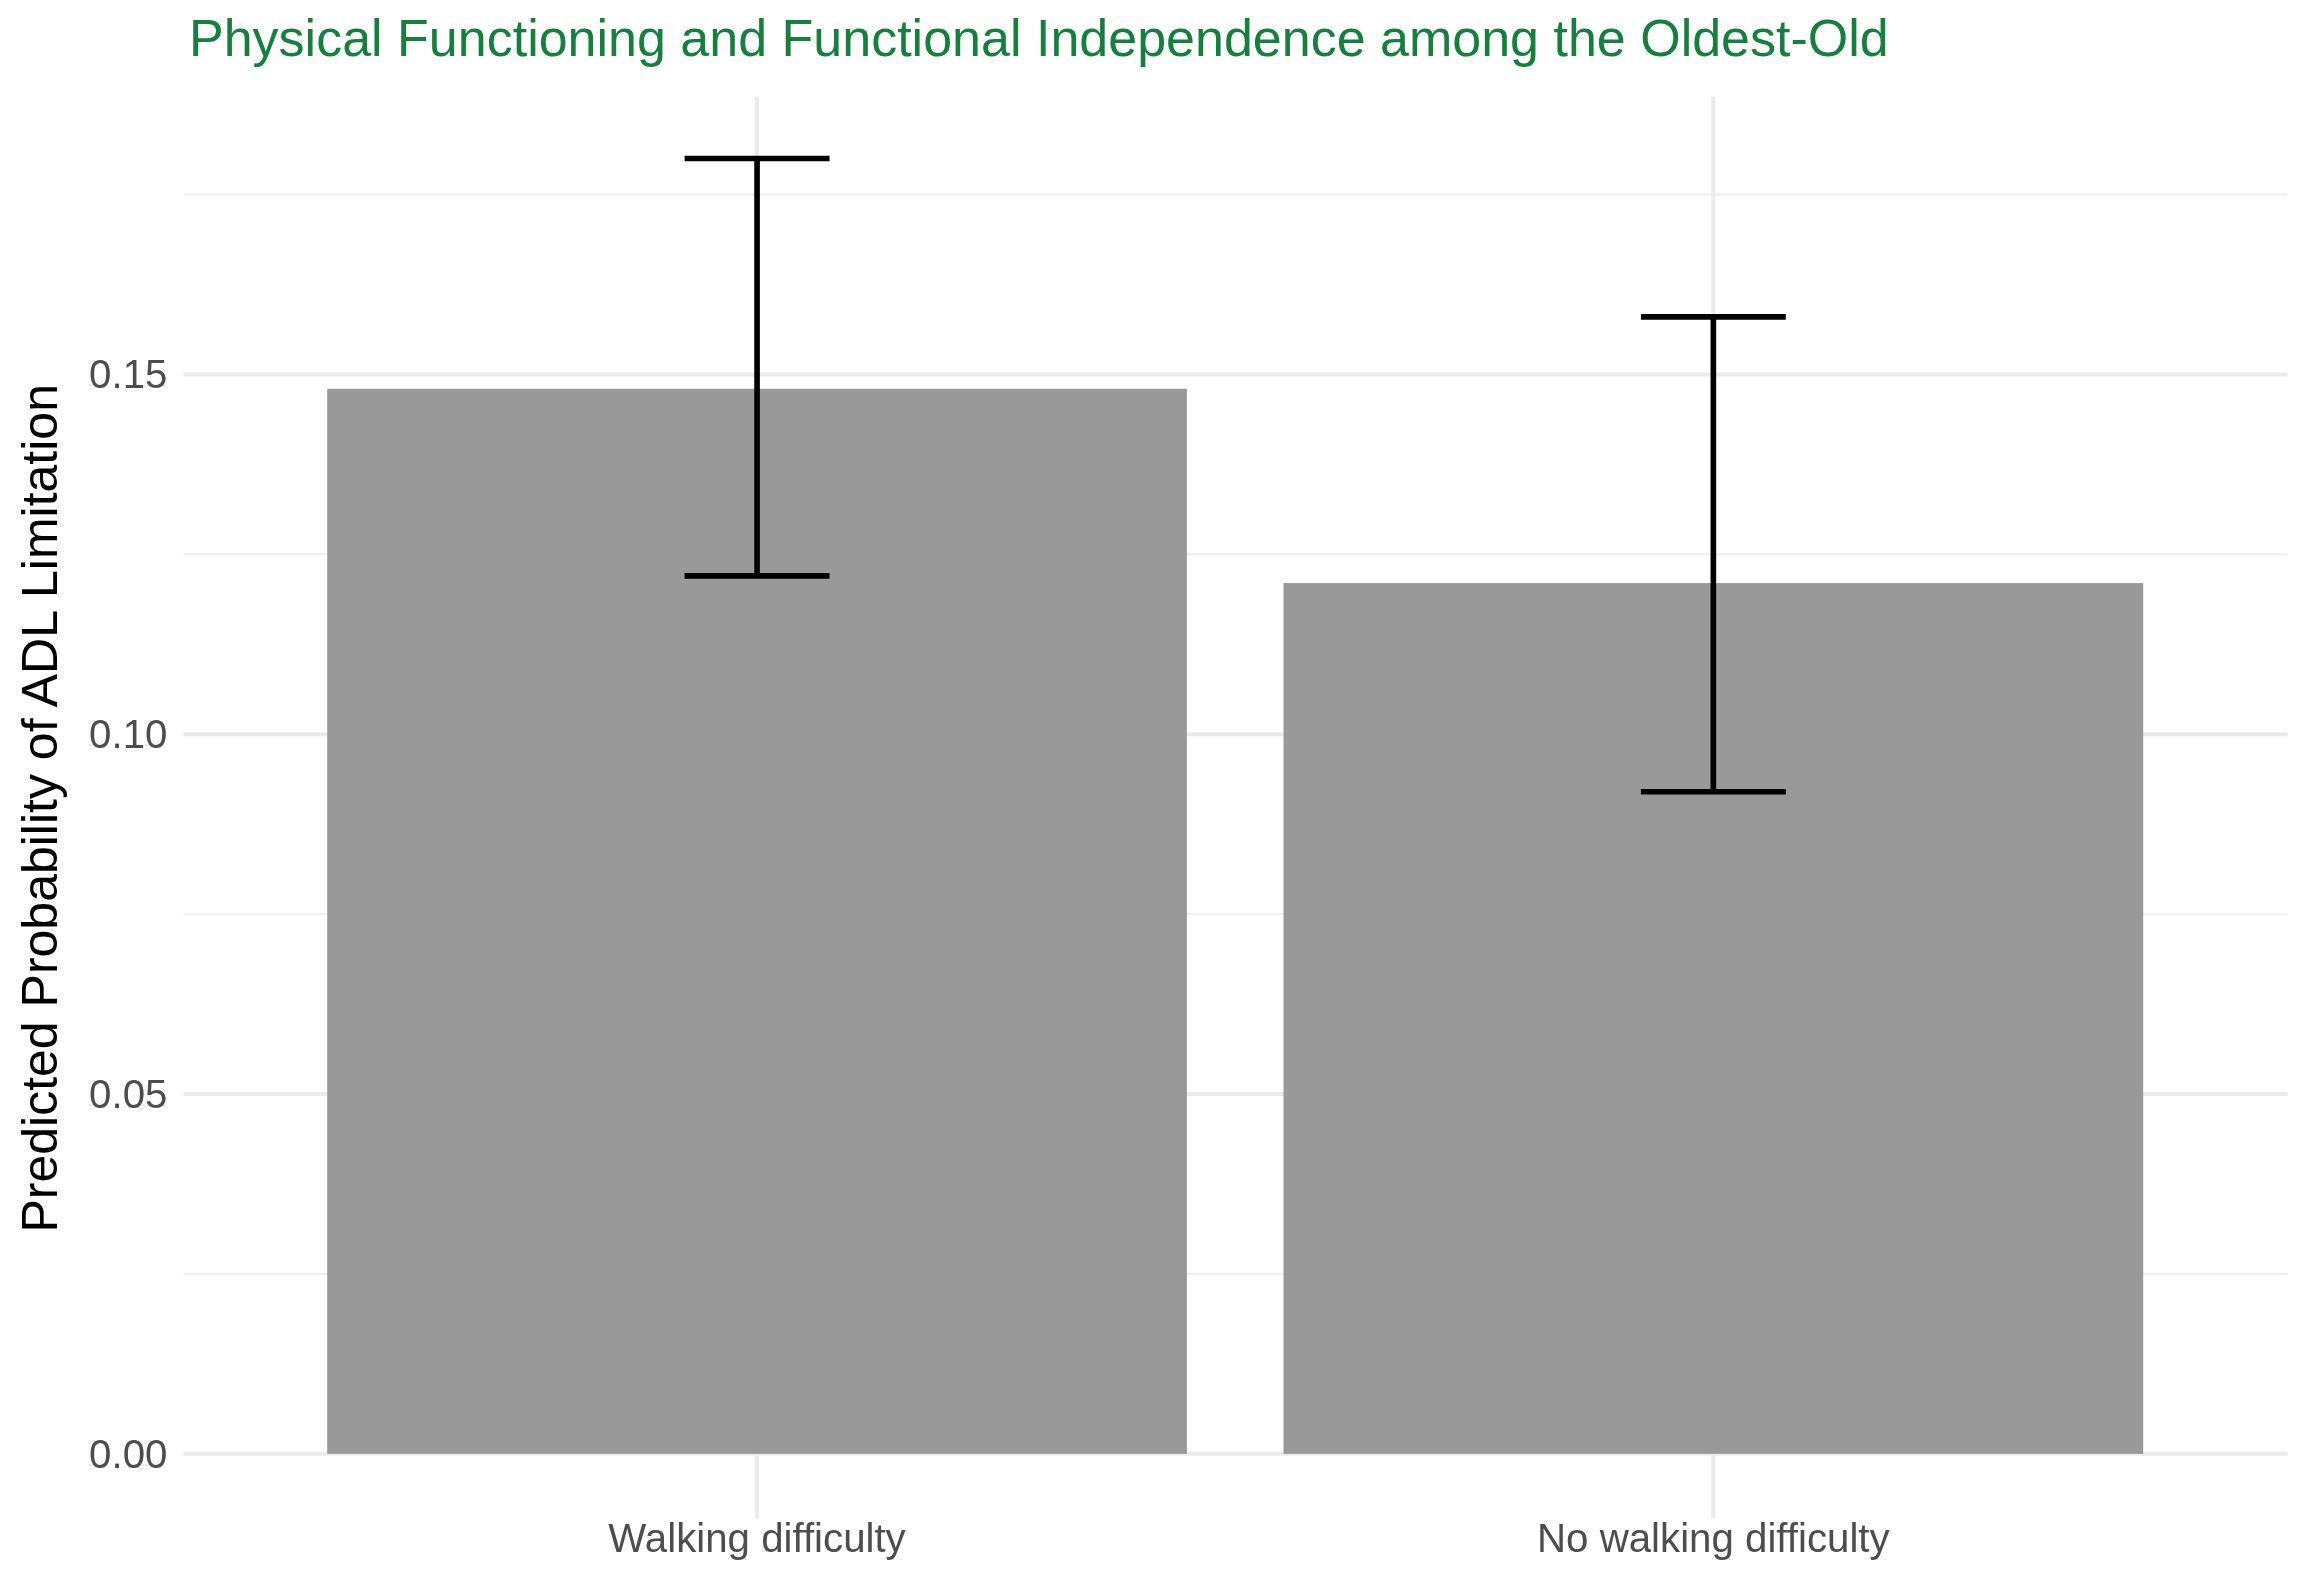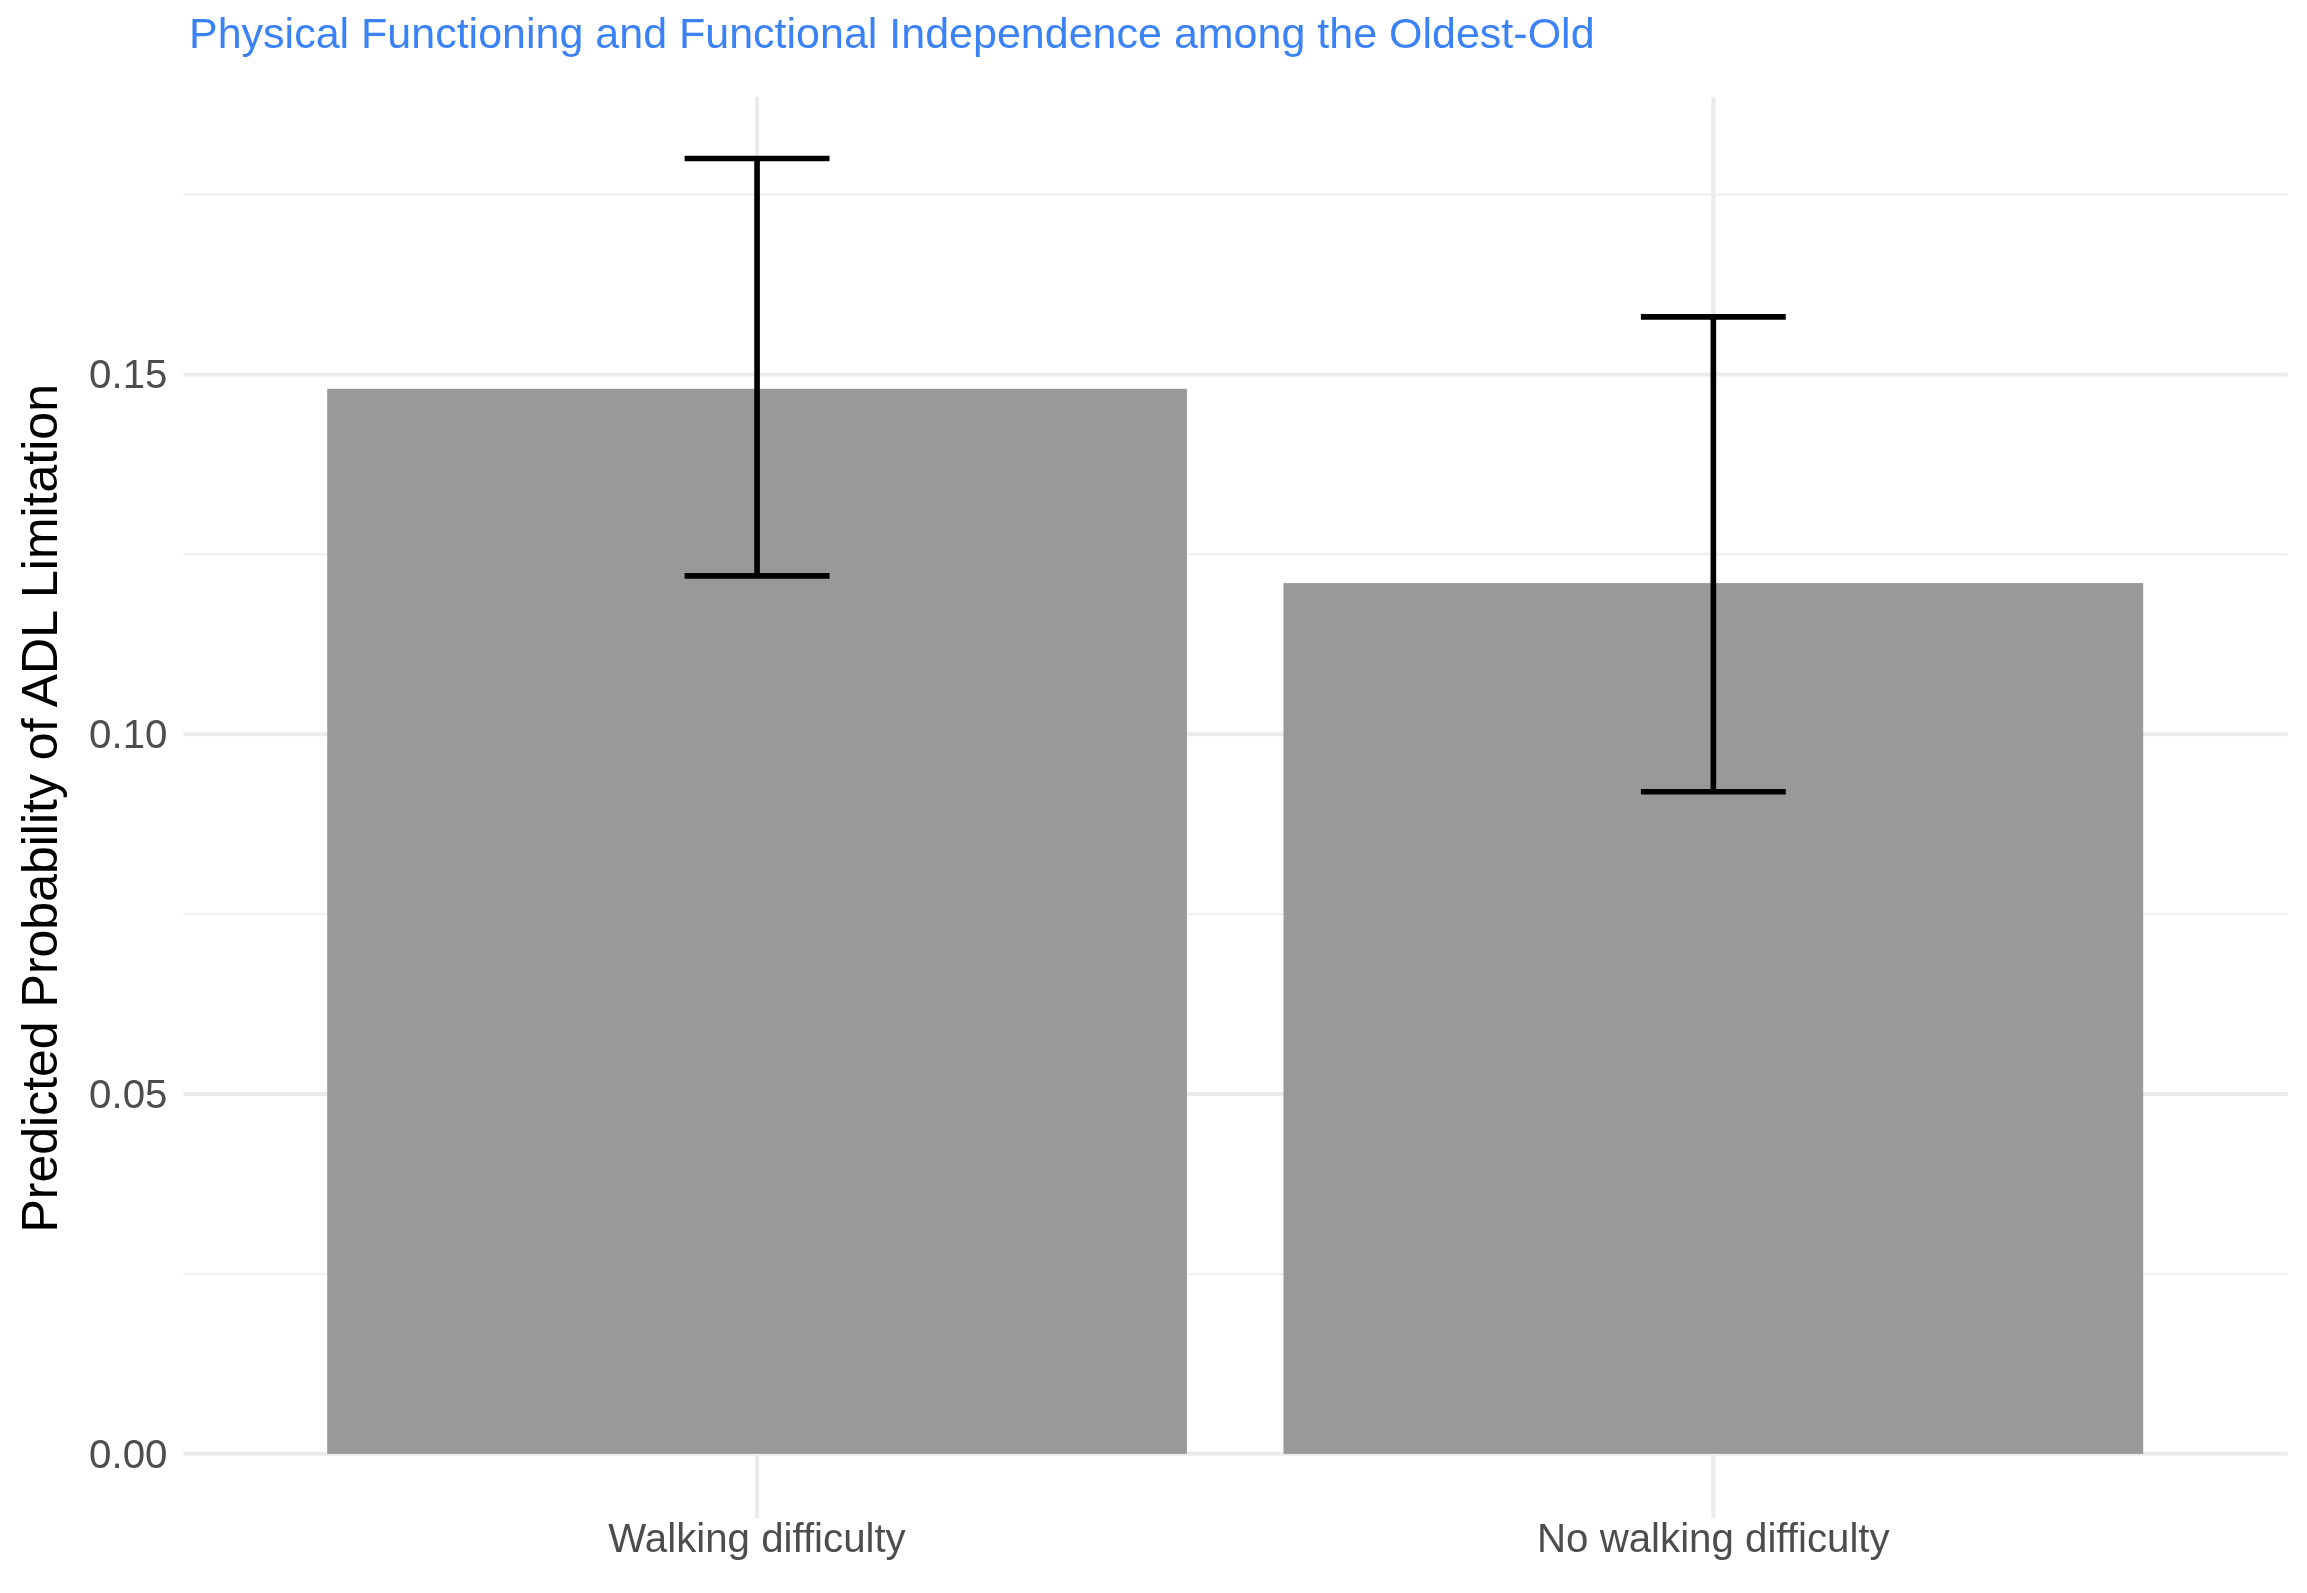--- a/index.html
+++ b/index.html
@@ -12,23 +12,23 @@
   #figure {
     position: relative;
     width: 2307px;
     height: 1594px;
     background: #ffffff;
   }
   #chart-title {
     position: absolute;
     left: 189px;
     top: 9.7px;
-    font-size: 43px;
+    font-size: 52px;
     line-height: 1.1;
-    color: #3b82f6;
+    color: #15803d;
     white-space: nowrap;
   }
   #y-axis-title-wrap {
     position: absolute;
     left: 8px;
     top: 97px;
     height: 1422px;
     width: 63px;
     display: flex;
     align-items: center;

